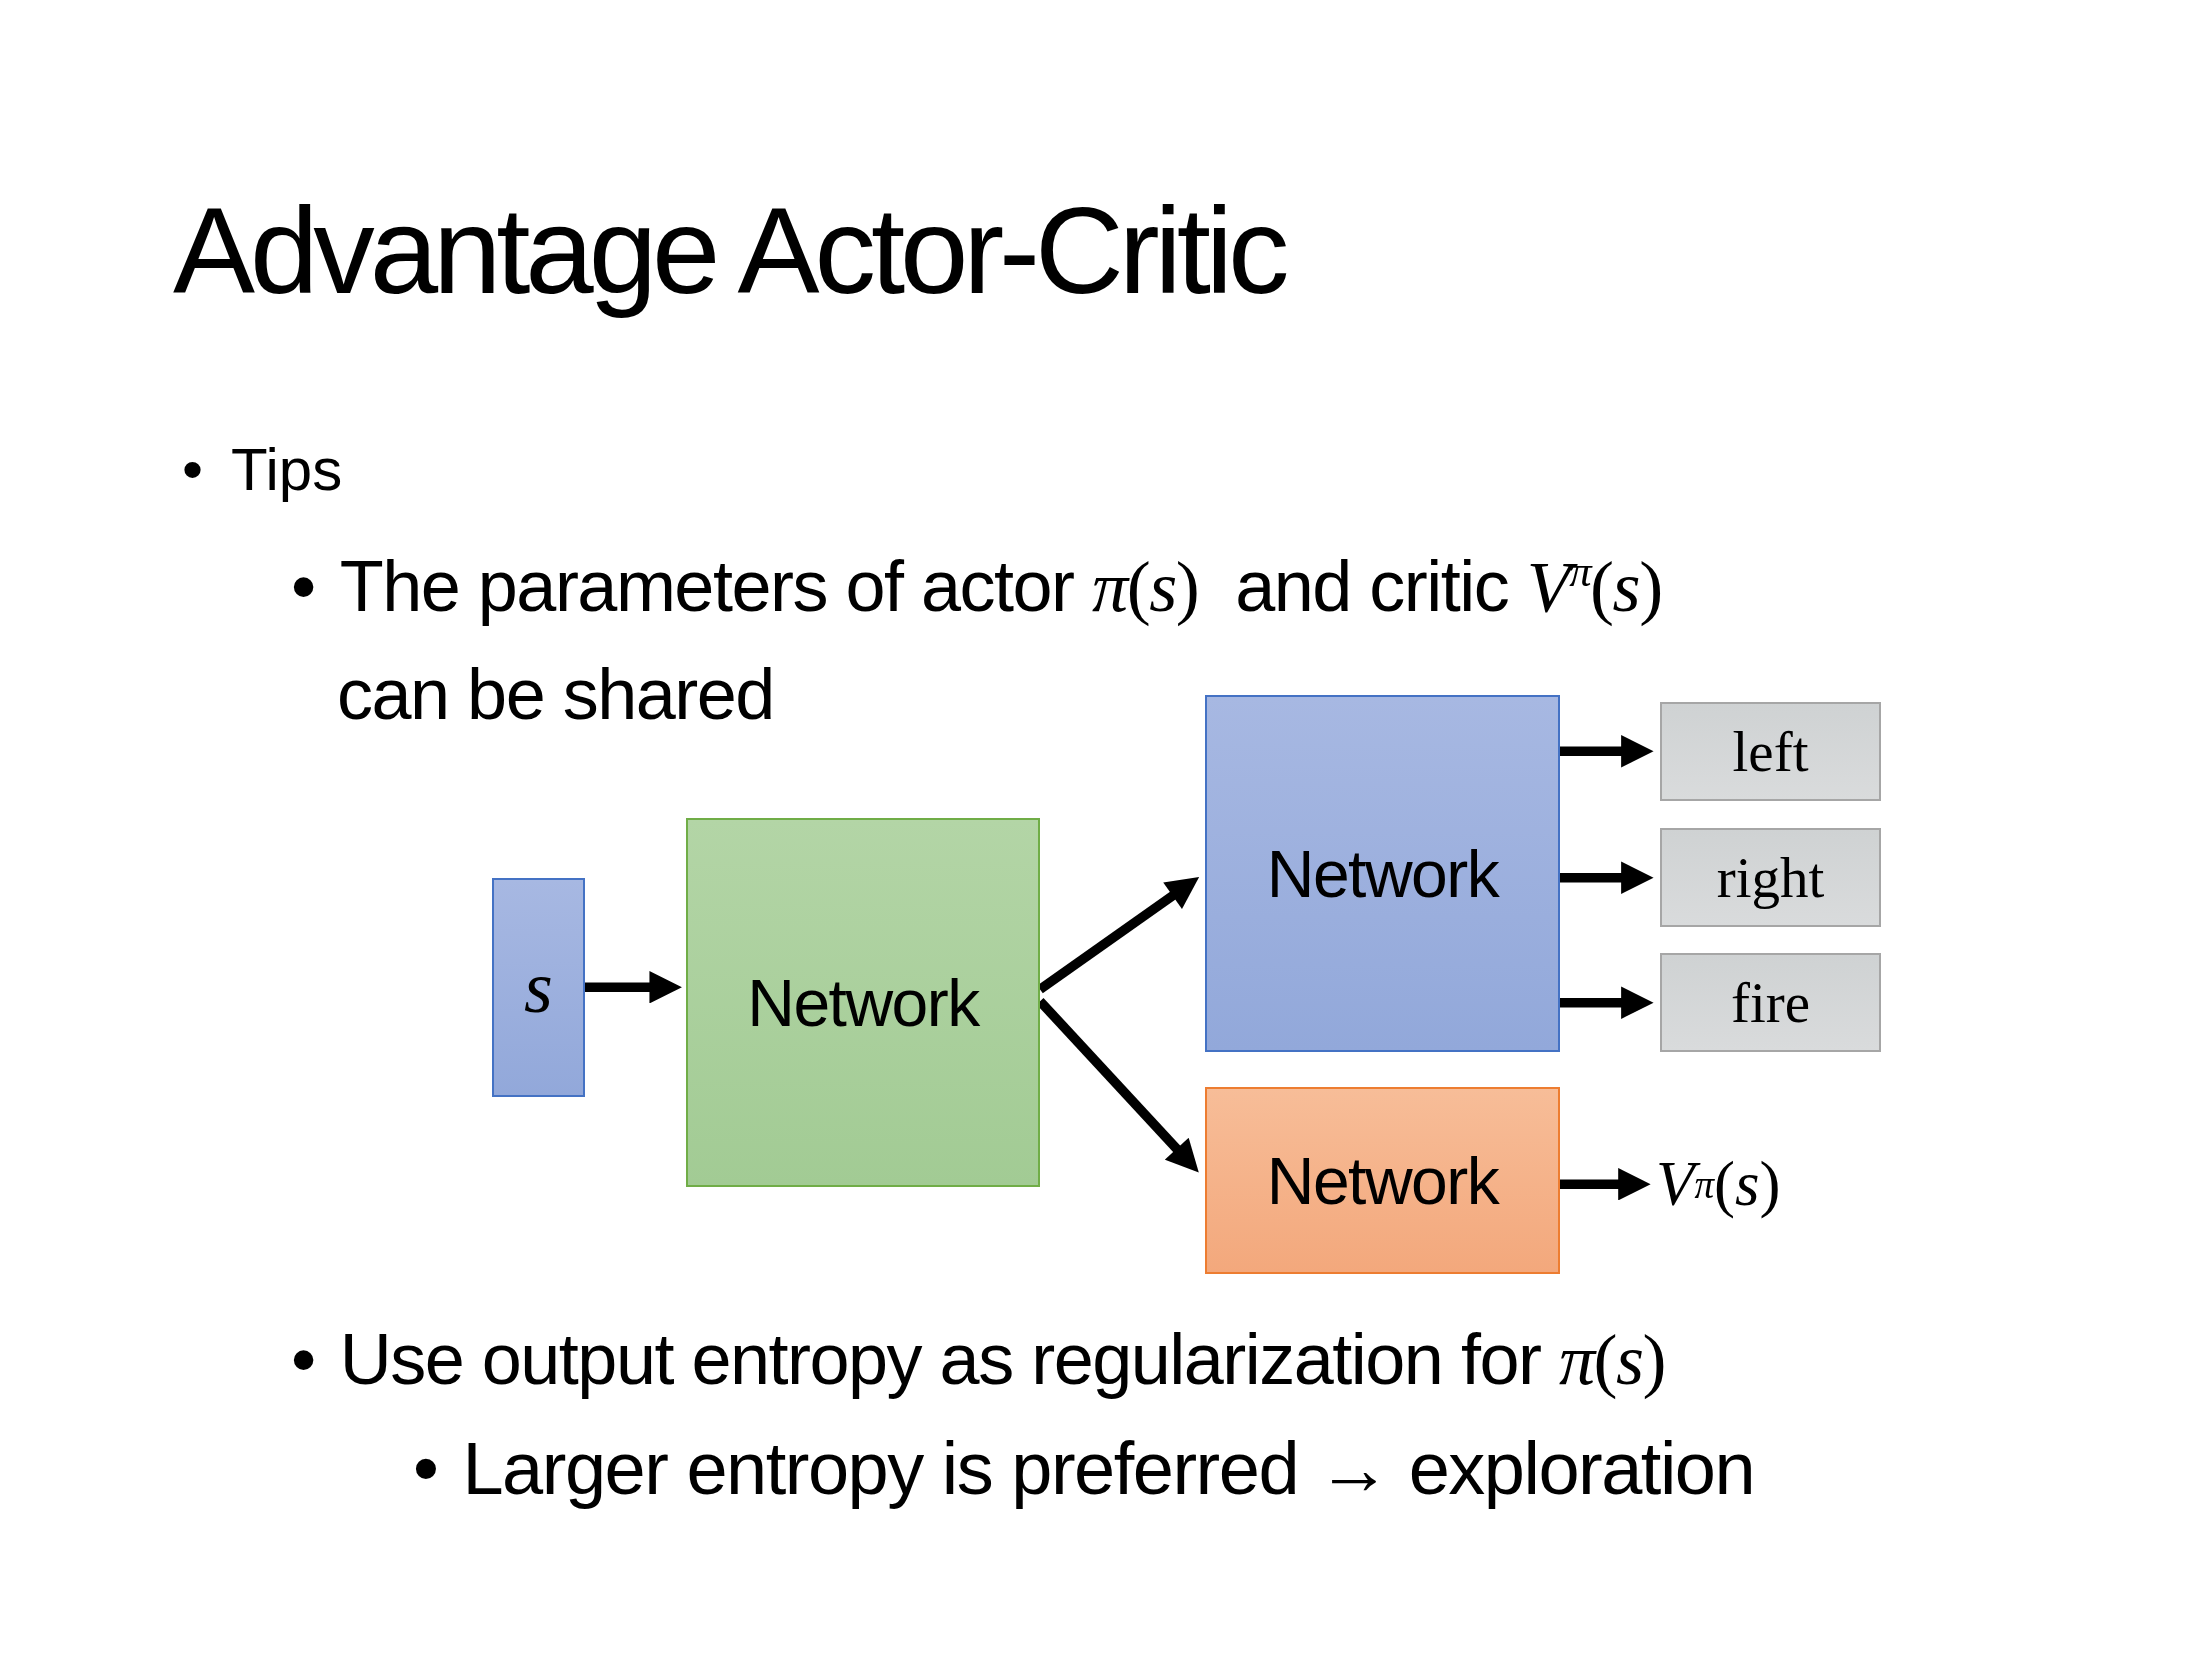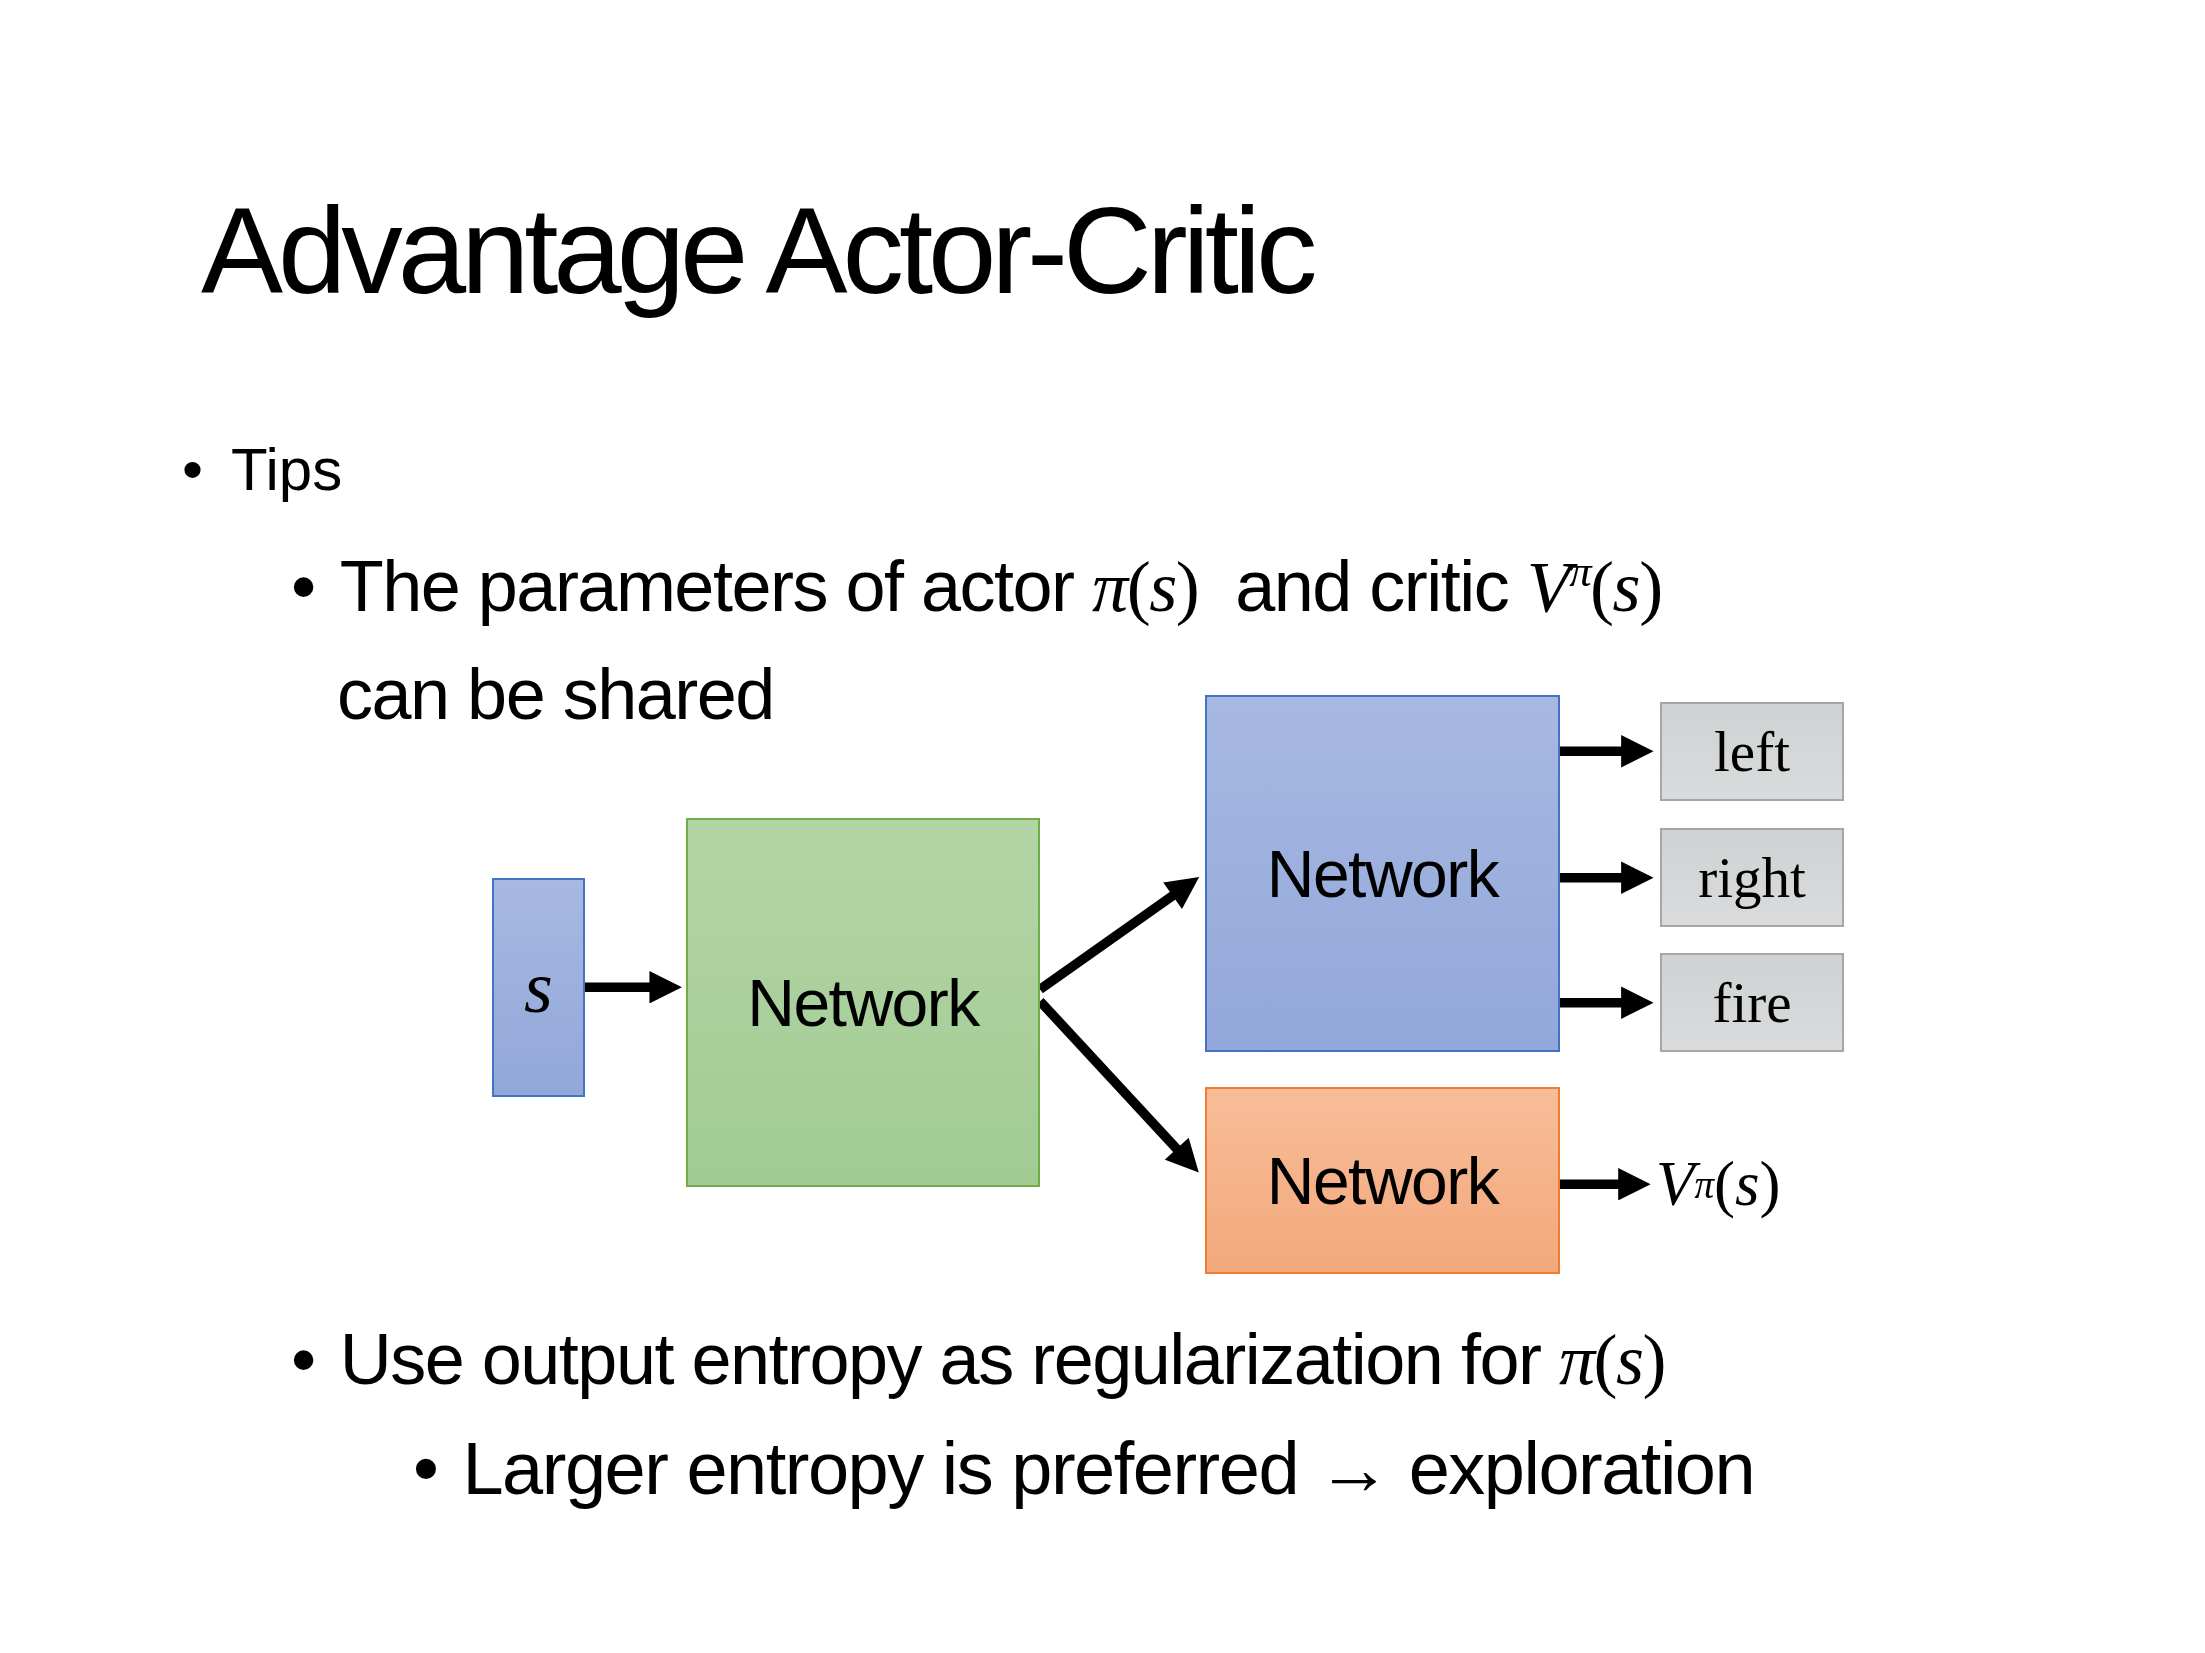--- a/index.html
+++ b/index.html
@@ -8,21 +8,21 @@
     width:2205px;height:1654px;
     background:#ffffff;
     font-family:"Liberation Sans", sans-serif;
     color:#000;
     overflow:hidden;
   }
   
   .title{
     position:absolute;left:173px;top:180px;
     font-size:123px;letter-spacing:-5.1px;line-height:1.15;
-    font-weight:400;white-space:nowrap;margin-left:28px;
+    font-weight:400;white-space:nowrap;
   }
   .line{position:absolute;white-space:nowrap;}
   .l1{font-size:60px;}
   .l2{font-size:72px;letter-spacing:-1.5px;}
   .l3{font-size:74px;letter-spacing:-1.5px;}
   .bullet{display:inline-block;margin-right:28px;}
   .bullet.small{margin-right:25px;}
   .wrapline{margin-left:46px;margin-top:24px;}
   .mi{font-family:"Liberation Serif", serif;font-style:italic;}
   .mr{font-family:"Liberation Serif", serif;font-style:normal;}
@@ -51,21 +51,21 @@
     background:linear-gradient(180deg,#a7b8e2 0%,#92a8da 100%);
     border:2.2px solid #4472c4;
   }
   .critic-box{
     left:1205px;top:1087px;width:355px;height:187px;
     background:linear-gradient(180deg,#f7bd98 0%,#f3a87c 100%);
     border:2.2px solid #ed7d31;
   }
   .network-label{font-size:66px;letter-spacing:-1.5px;}
   .action-box{
-    left:1660px;width:184px;height:99px;
+    left:1660px;width:221px;height:99px;
     background:linear-gradient(180deg,#cfd2d3 0%,#d9dbdc 100%);
     border:2.2px solid #a6a6a6;
     font-family:"Liberation Serif", serif;font-size:57px;
   }
   .action-left{top:702px;}
   .action-right{top:828px;}
   .action-fire{top:953px;}
   .v-output{
     position:absolute;left:1656px;top:1147px;height:75px;
     display:flex;align-items:center;

